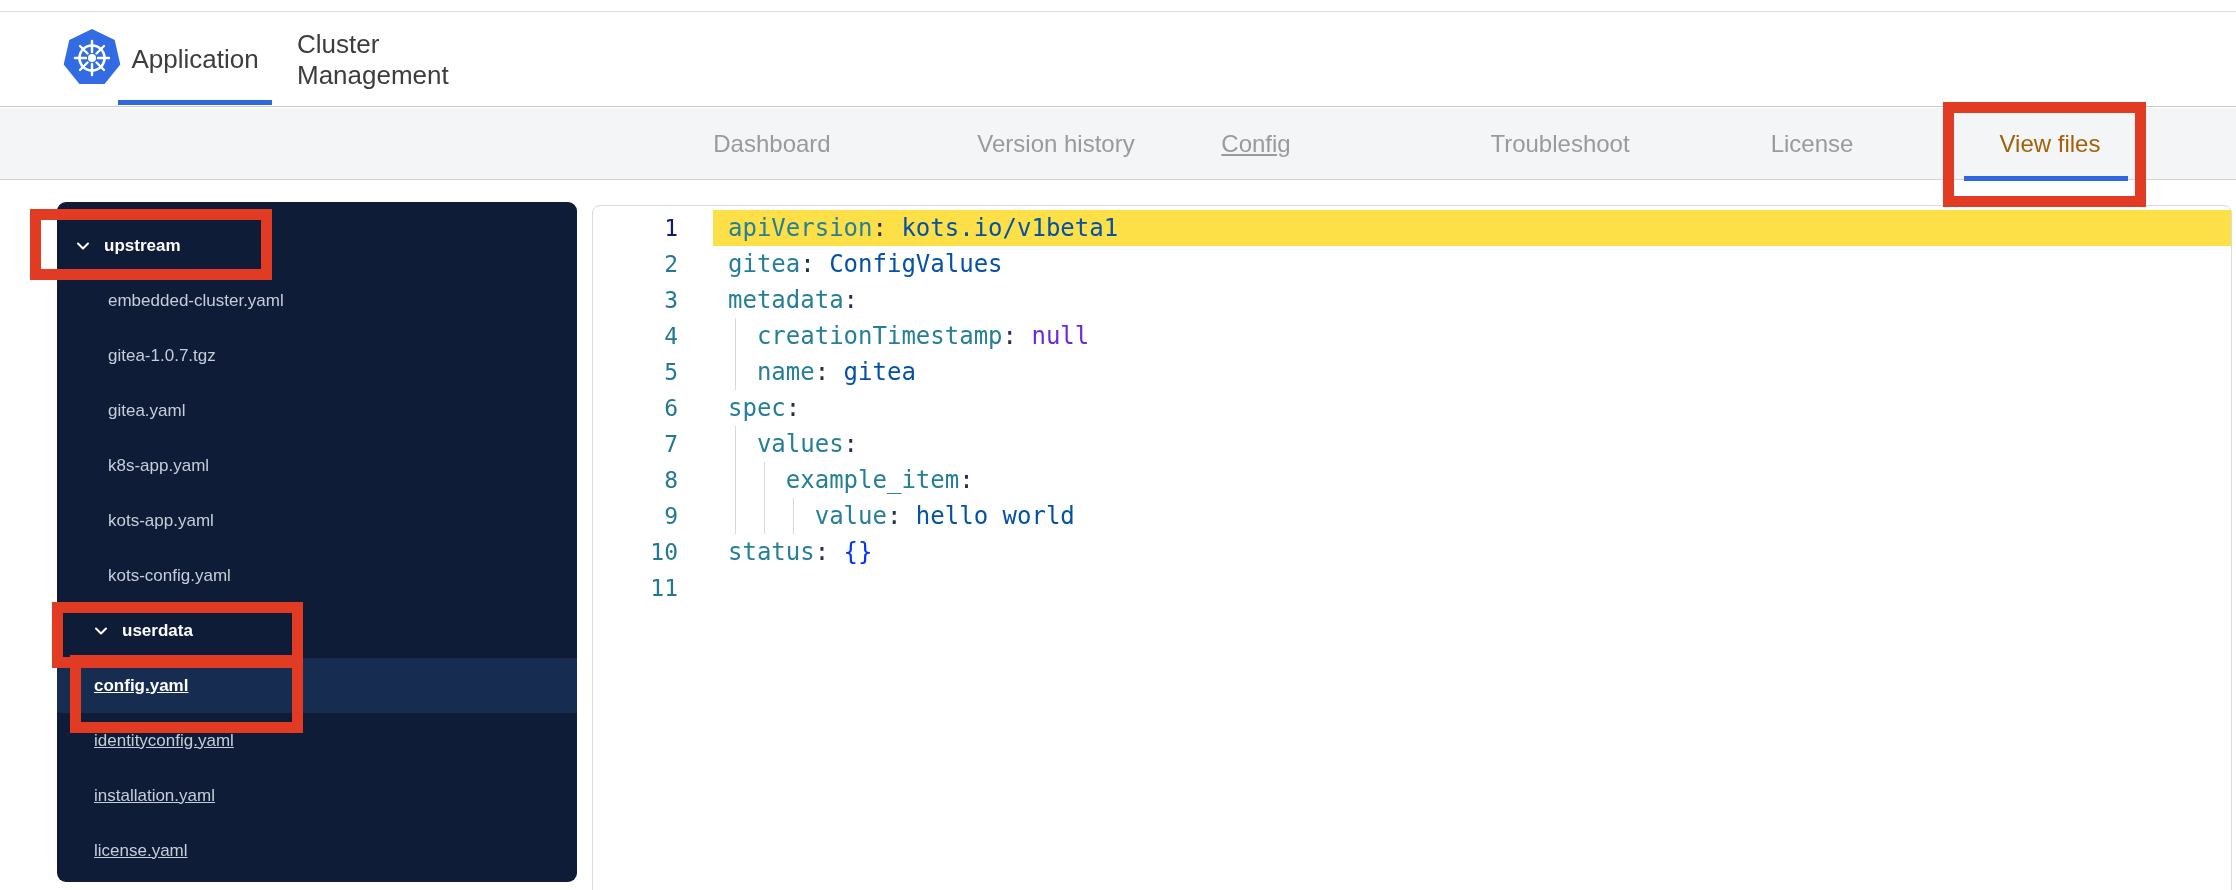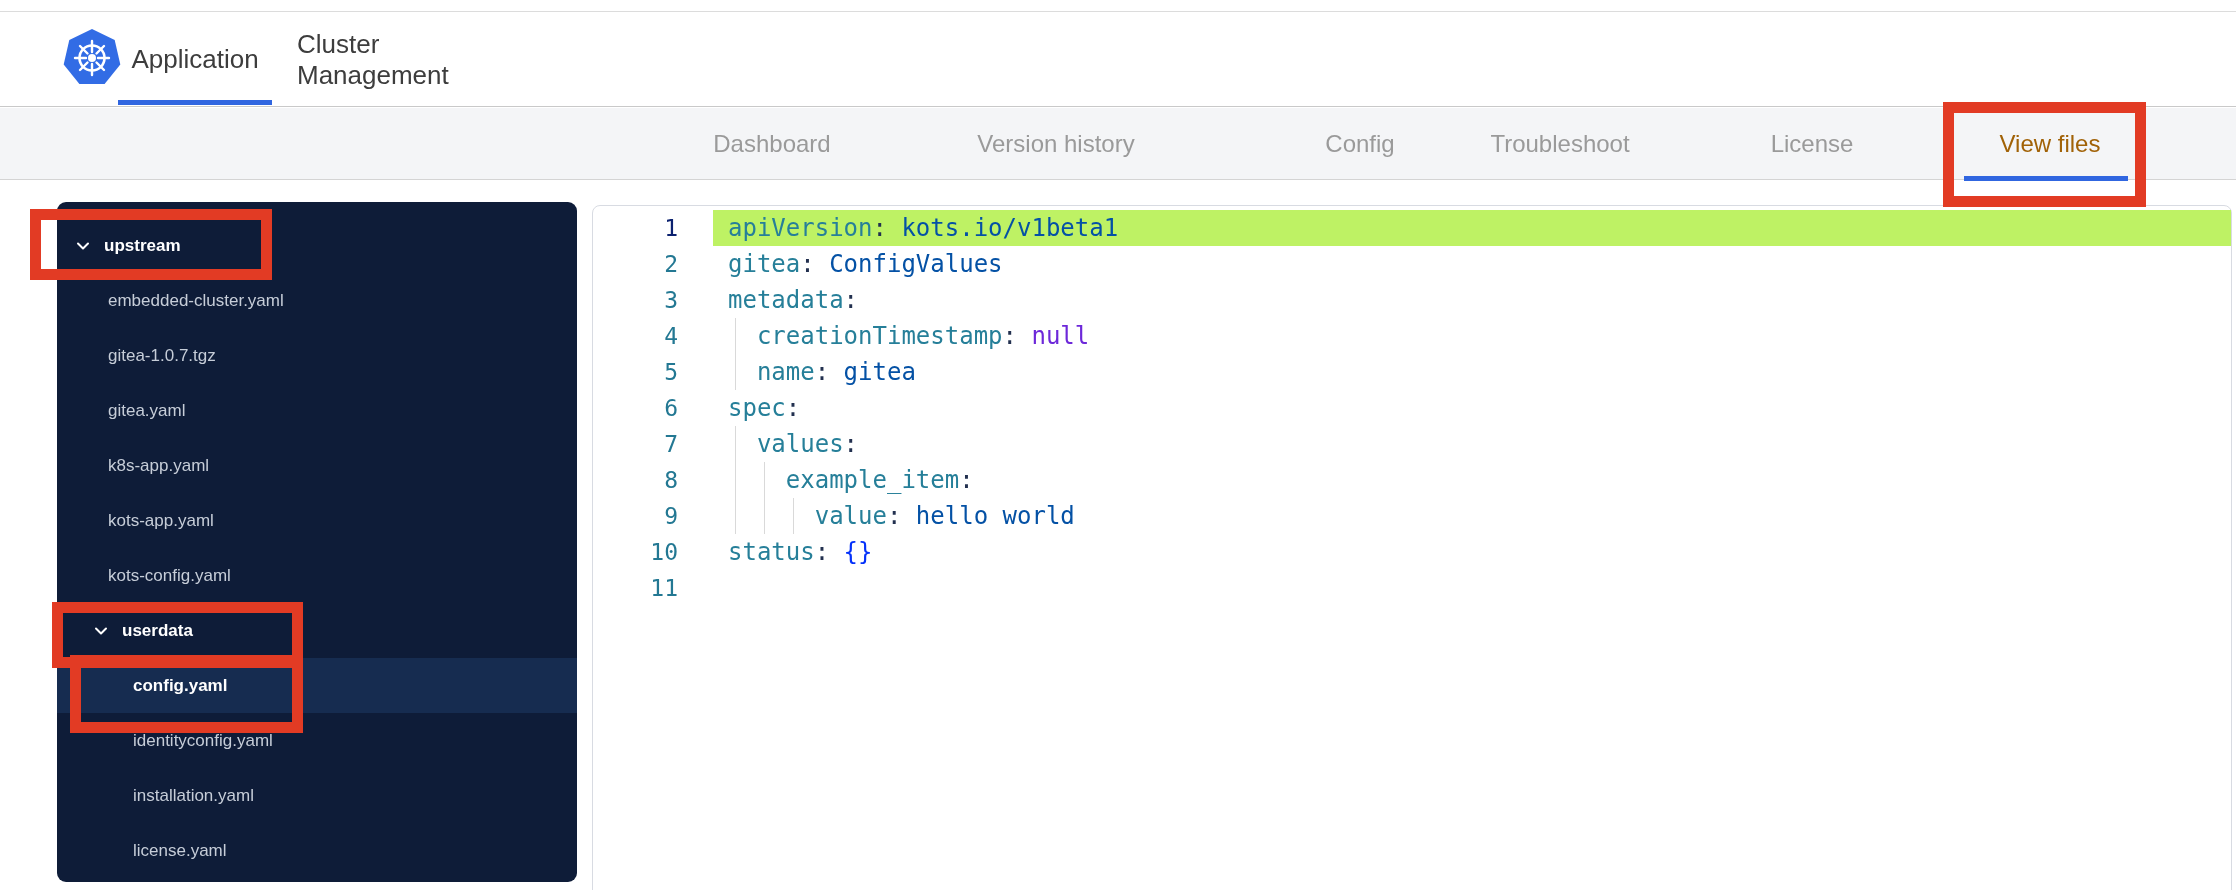--- a/index.html
+++ b/index.html
@@ -17,45 +17,45 @@
              font-size:26px; color:#3d3d3d; cursor:pointer; }
   .app-tab.t1 { left:110px; width:170px; }
   .app-tab.t2 { left:297px; width:200px; }
   .app-tab-underline { position:absolute; left:118px; top:88px; width:154px; height:5px; background:#3066e0; }
 
   
   .nav2 { position:absolute; left:0; top:108px; width:100%; height:72px; background:#f4f5f7; border-bottom:1px solid #d4d4d4; }
   .nav2 .tab { position:absolute; top:0; height:72px; display:flex; align-items:center; transform:translateX(-50%);
                font-size:24px; color:#9a9a9a; white-space:nowrap; cursor:pointer; }
   .nav2 .tab.active { color:#a16207; }
-  .nav2 .p1 { left:772px; } .nav2 .p2 { left:1056px; } .nav2 .p3 { left:1360px; }
+  .nav2 .p1 { left:772px; } .nav2 .p2 { left:1056px; } .nav2 .p3 { left:1256px;text-decoration:underline; }
   .nav2 .p4 { left:1560px; } .nav2 .p5 { left:1812px; } .nav2 .p6 { left:2050px; }
   .nav2-underline { position:absolute; left:1964px; top:176px; width:164px; height:5px; background:#3066e0; z-index:3; }
 
   
   .sidebar { position:absolute; left:57px; top:202px; width:520px; height:680px; background:#0e1c38; border-radius:9px; overflow:hidden; }
   .tree { position:absolute; left:0; top:16px; width:100%; }
   .tree-row { height:55px; display:flex; align-items:center; font-size:17px; color:#c6cdd8; cursor:pointer; white-space:nowrap; }
   .tree-row.folder { color:#fff; font-weight:700; }
   .tree-row .chev { display:inline-flex; margin-right:13px; }
   .tree-row.lvl0f { padding-left:18px; }
   .tree-row.lvl1  { padding-left:51px; }
   .tree-row.lvl1f { padding-left:36px; }
-  .tree-row.lvl2  { padding-left:76px; }
+  .tree-row.lvl2  { padding-left:37px;text-decoration:underline; }
   .tree-row.selected { background:#162c50; color:#fff; font-weight:700; }
 
   
   .code-panel { position:absolute; left:592px; top:205px; right:4px; height:720px;
                 background:#fff; border:1px solid #d8dbe2; border-radius:8px; padding-top:4px;
                 font-family:"DejaVu Sans Mono", monospace; }
   .cl { display:flex; height:36px; line-height:36px; font-size:24px; }
   .cl .gut { width:85px; text-align:right; color:#237893; font-size:23px; flex:none; }
   .cl.active .gut { color:#0b216f; }
   .cl .cc { flex:1; margin-left:35px; padding-left:15px; position:relative; white-space:pre; }
-  .cl.active .cc { background:#bef264; }
+  .cl.active .cc { background:#fde047; }
   .guide { position:absolute; top:0; bottom:0; width:1px; background:#d9d9d9; }
   .tk-key { color:#267f99; }
   .tk-colon { color:#22304f; }
   .tk-val { color:#0451a5; }
   .tk-kw { color:#6d28d9; }
   .tk-bracket { color:#0431fa; }
 
   
   .anno { position:absolute; border:11px solid #e23b24; z-index:5; pointer-events:none; }
   .anno-viewfiles { left:1943px; top:102px;  width:203px; height:105px; }

